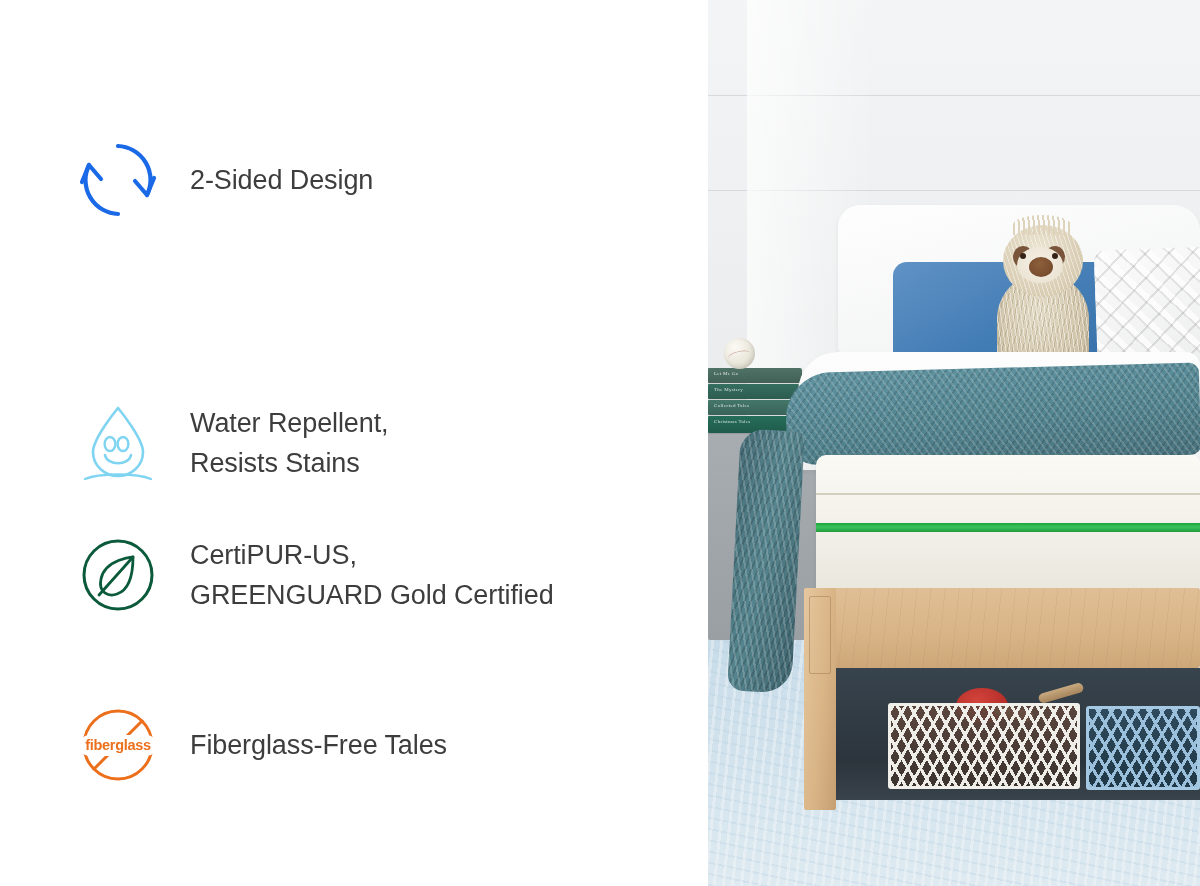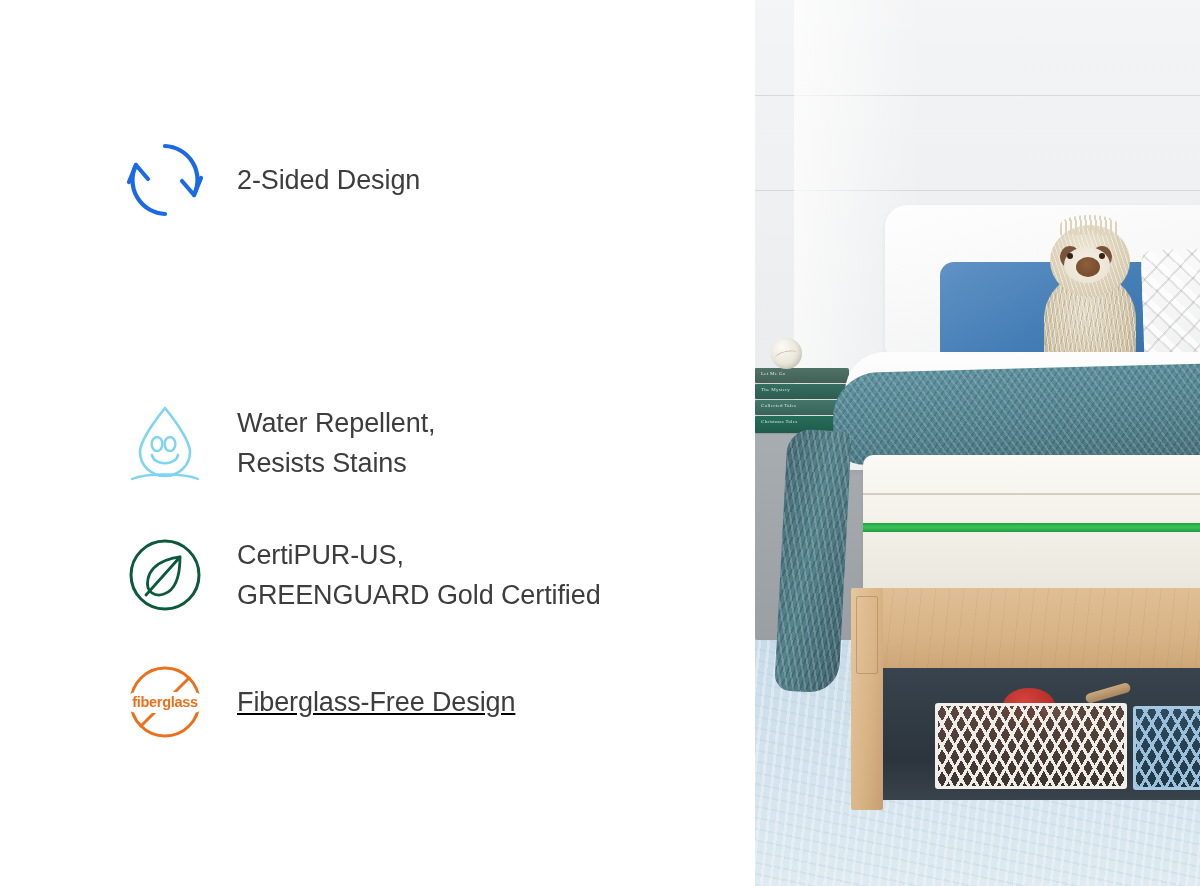--- a/index.html
+++ b/index.html
@@ -16,21 +16,20 @@
     background: #ffffff;
     -webkit-font-smoothing: antialiased;
   }
 
   .page {
     position: relative;
     width: 1200px;
     height: 886px;
     display: flex;
     background: #ffffff;
-    padding-left: 47px;
   }
 
   
   .features-panel {
     position: relative;
     width: 708px;
     height: 886px;
     background: #ffffff;
     flex: 0 0 708px;
   }
@@ -63,21 +62,21 @@
     font-weight: 400;
     padding-left: 26px;
     white-space: pre-line;
   }
 
   
   #row-0 { top: 132px; }
   #row-1 { top: 263px; }
   #row-2 { top: 395px; }
   #row-3 { top: 527px; }
-  #row-4 { top: 654px; text-decoration: underline; }
+  #row-4 { top: 697px; }
 
   
   .photo-panel {
     position: relative;
     width: 492px;
     height: 886px;
     flex: 0 0 492px;
     overflow: hidden;
     background: #eceef0;
   }
@@ -486,21 +485,21 @@
 
     <div class="feature-row" id="row-4">
       <div class="feature-icon">
         <svg width="86" height="86" viewBox="0 0 86 86" fill="none">
           <circle cx="43" cy="43" r="34" stroke="#ec6f1b" stroke-width="3" fill="none"></circle>
           <path d="M19 67 L67 19" stroke="#ec6f1b" stroke-width="3" stroke-linecap="round"></path>
           <rect x="4" y="33" width="78" height="21" rx="10.5" fill="#ffffff"></rect>
           <text x="43" y="48" text-anchor="middle" font-family="Liberation Sans, sans-serif" font-size="14.5" font-weight="bold" fill="#ec6f1b" letter-spacing="-0.3">fiberglass</text>
         </svg>
       </div>
-      <div class="feature-label">Fiberglass-Free Design</div>
+      <div class="feature-label">Fiberglass-Free Tales</div>
     </div>
 
   </div>
 
   <div class="photo-panel">
 
     <div class="wall">
       <div class="wall-seam a"></div>
       <div class="wall-seam b"></div>
     </div>

